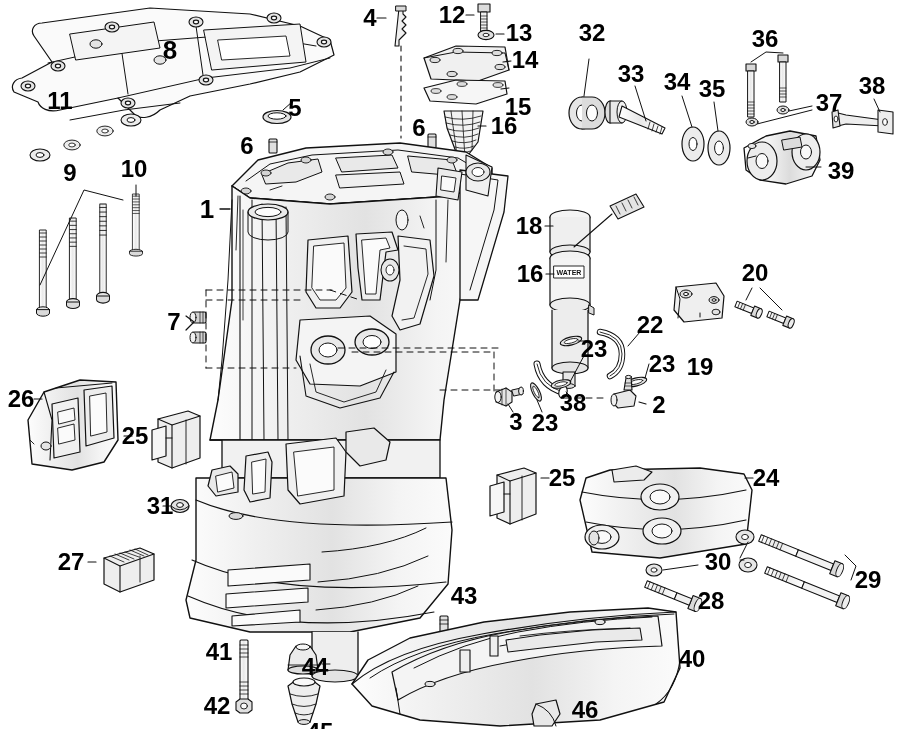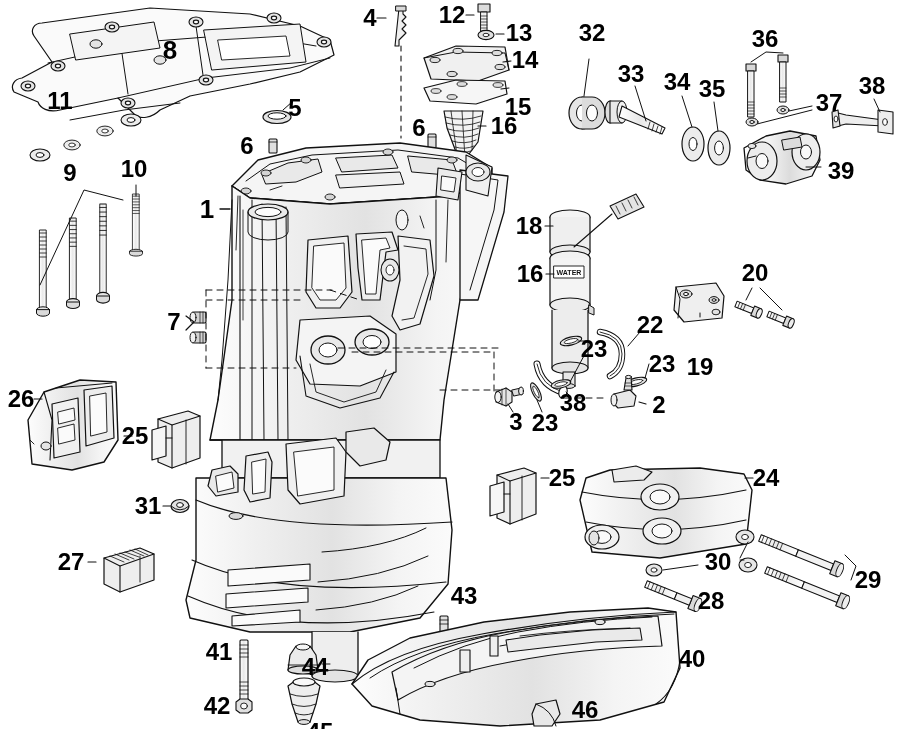--- a/index.html
+++ b/index.html
@@ -770,21 +770,21 @@
 <div class="lbl s24" style="left:662px;top:364px;">23</div>
 <div class="lbl s24" style="left:545px;top:423px;">23</div>
 <div class="lbl s24" style="left:766px;top:478px;">24</div>
 <div class="lbl s24" style="left:135px;top:436px;">25</div>
 <div class="lbl s24" style="left:562px;top:478px;">25</div>
 <div class="lbl s24" style="left:21px;top:399px;">26</div>
 <div class="lbl s24" style="left:71px;top:562px;">27</div>
 <div class="lbl s24" style="left:711px;top:601px;">28</div>
 <div class="lbl s24" style="left:868px;top:580px;">29</div>
 <div class="lbl s24" style="left:718px;top:562px;">30</div>
-<div class="lbl s24" style="left:148px;top:506px;">31</div>
+<div class="lbl s24" style="left:160px;top:506px;">31</div>
 <div class="lbl s24" style="left:592px;top:33px;">32</div>
 <div class="lbl s24" style="left:631px;top:74px;">33</div>
 <div class="lbl s24" style="left:677px;top:82px;">34</div>
 <div class="lbl s24" style="left:712px;top:89px;">35</div>
 <div class="lbl s24" style="left:765px;top:39px;">36</div>
 <div class="lbl s24" style="left:829px;top:103px;">37</div>
 <div class="lbl s24" style="left:872px;top:86px;">38</div>
 <div class="lbl s24" style="left:841px;top:171px;">39</div>
 <div class="lbl s24" style="left:692px;top:659px;">40</div>
 <div class="lbl s24" style="left:219px;top:652px;">41</div>

